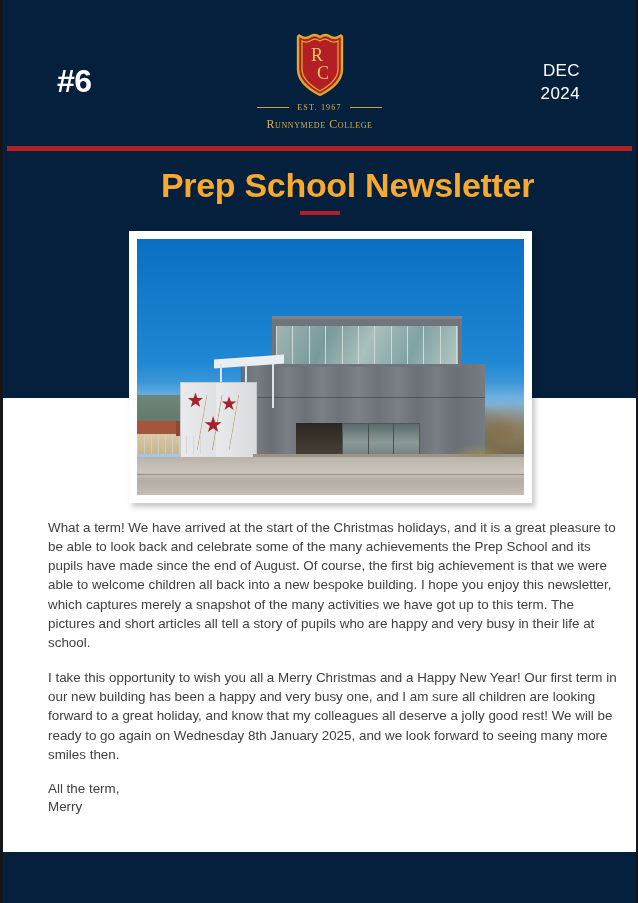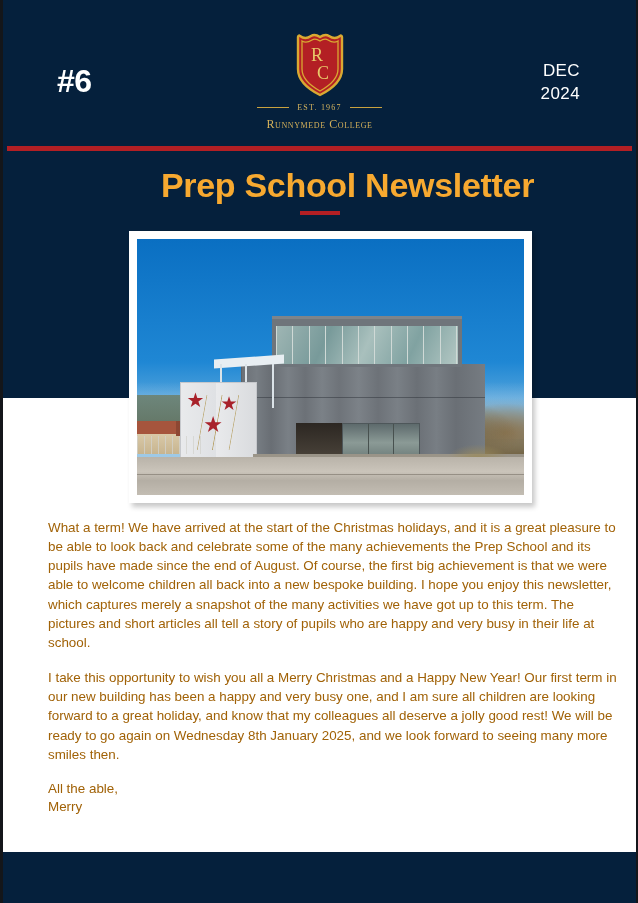--- a/index.html
+++ b/index.html
@@ -274,21 +274,21 @@
     position: absolute; left: 0; bottom: 16%; width: 18%; height: 7%;
     background: repeating-linear-gradient(90deg, rgba(210,210,205,.75) 0 1px, rgba(0,0,0,0) 1px 7px);
   }
 
   
   .body-copy {
     position: absolute;
     left: 45px;
     top: 518px;
     width: 570px;
-    color: #a16207;
+    color: #404040;
     font-size: 13.4px;
     line-height: 1.43;
   }
   .body-copy p { margin-bottom: 16px; }
   .body-copy p:last-child { margin-bottom: 0; }
   .signoff { line-height: 1.35; }
 
   
   .footer-band {
     position: absolute;
@@ -371,19 +371,19 @@
       <div class="kerb"></div>
       <div class="scrub"></div>
       <div class="paving"></div>
     </div>
   </div>
 
   <div class="body-copy">
     <p>What a term! We have arrived at the start of the Christmas holidays, and it is a great pleasure to be able to look back and celebrate some of the many achievements the Prep School and its pupils have made since the end of August. Of course, the first big achievement is that we were able to welcome children all back into a new bespoke building. I hope you enjoy this newsletter, which captures merely a snapshot of the many activities we have got up to this term. The pictures and short articles all tell a story of pupils who are happy and very busy in their life at school.</p>
     <p>I take this opportunity to wish you all a Merry Christmas and a Happy New Year! Our first term in our new building has been a happy and very busy one, and I am sure all children are looking forward to a great holiday, and know that my colleagues all deserve a jolly good rest! We will be ready to go again on Wednesday 8th January 2025, and we look forward to seeing many more smiles then.</p>
     <p class="signoff">
-      <span>All the able,</span><br>
+      <span>All the term,</span><br>
       <span>Merry</span>
     </p>
   </div>
 
   <div class="footer-band"></div>
 </div>
 
 </body></html>

